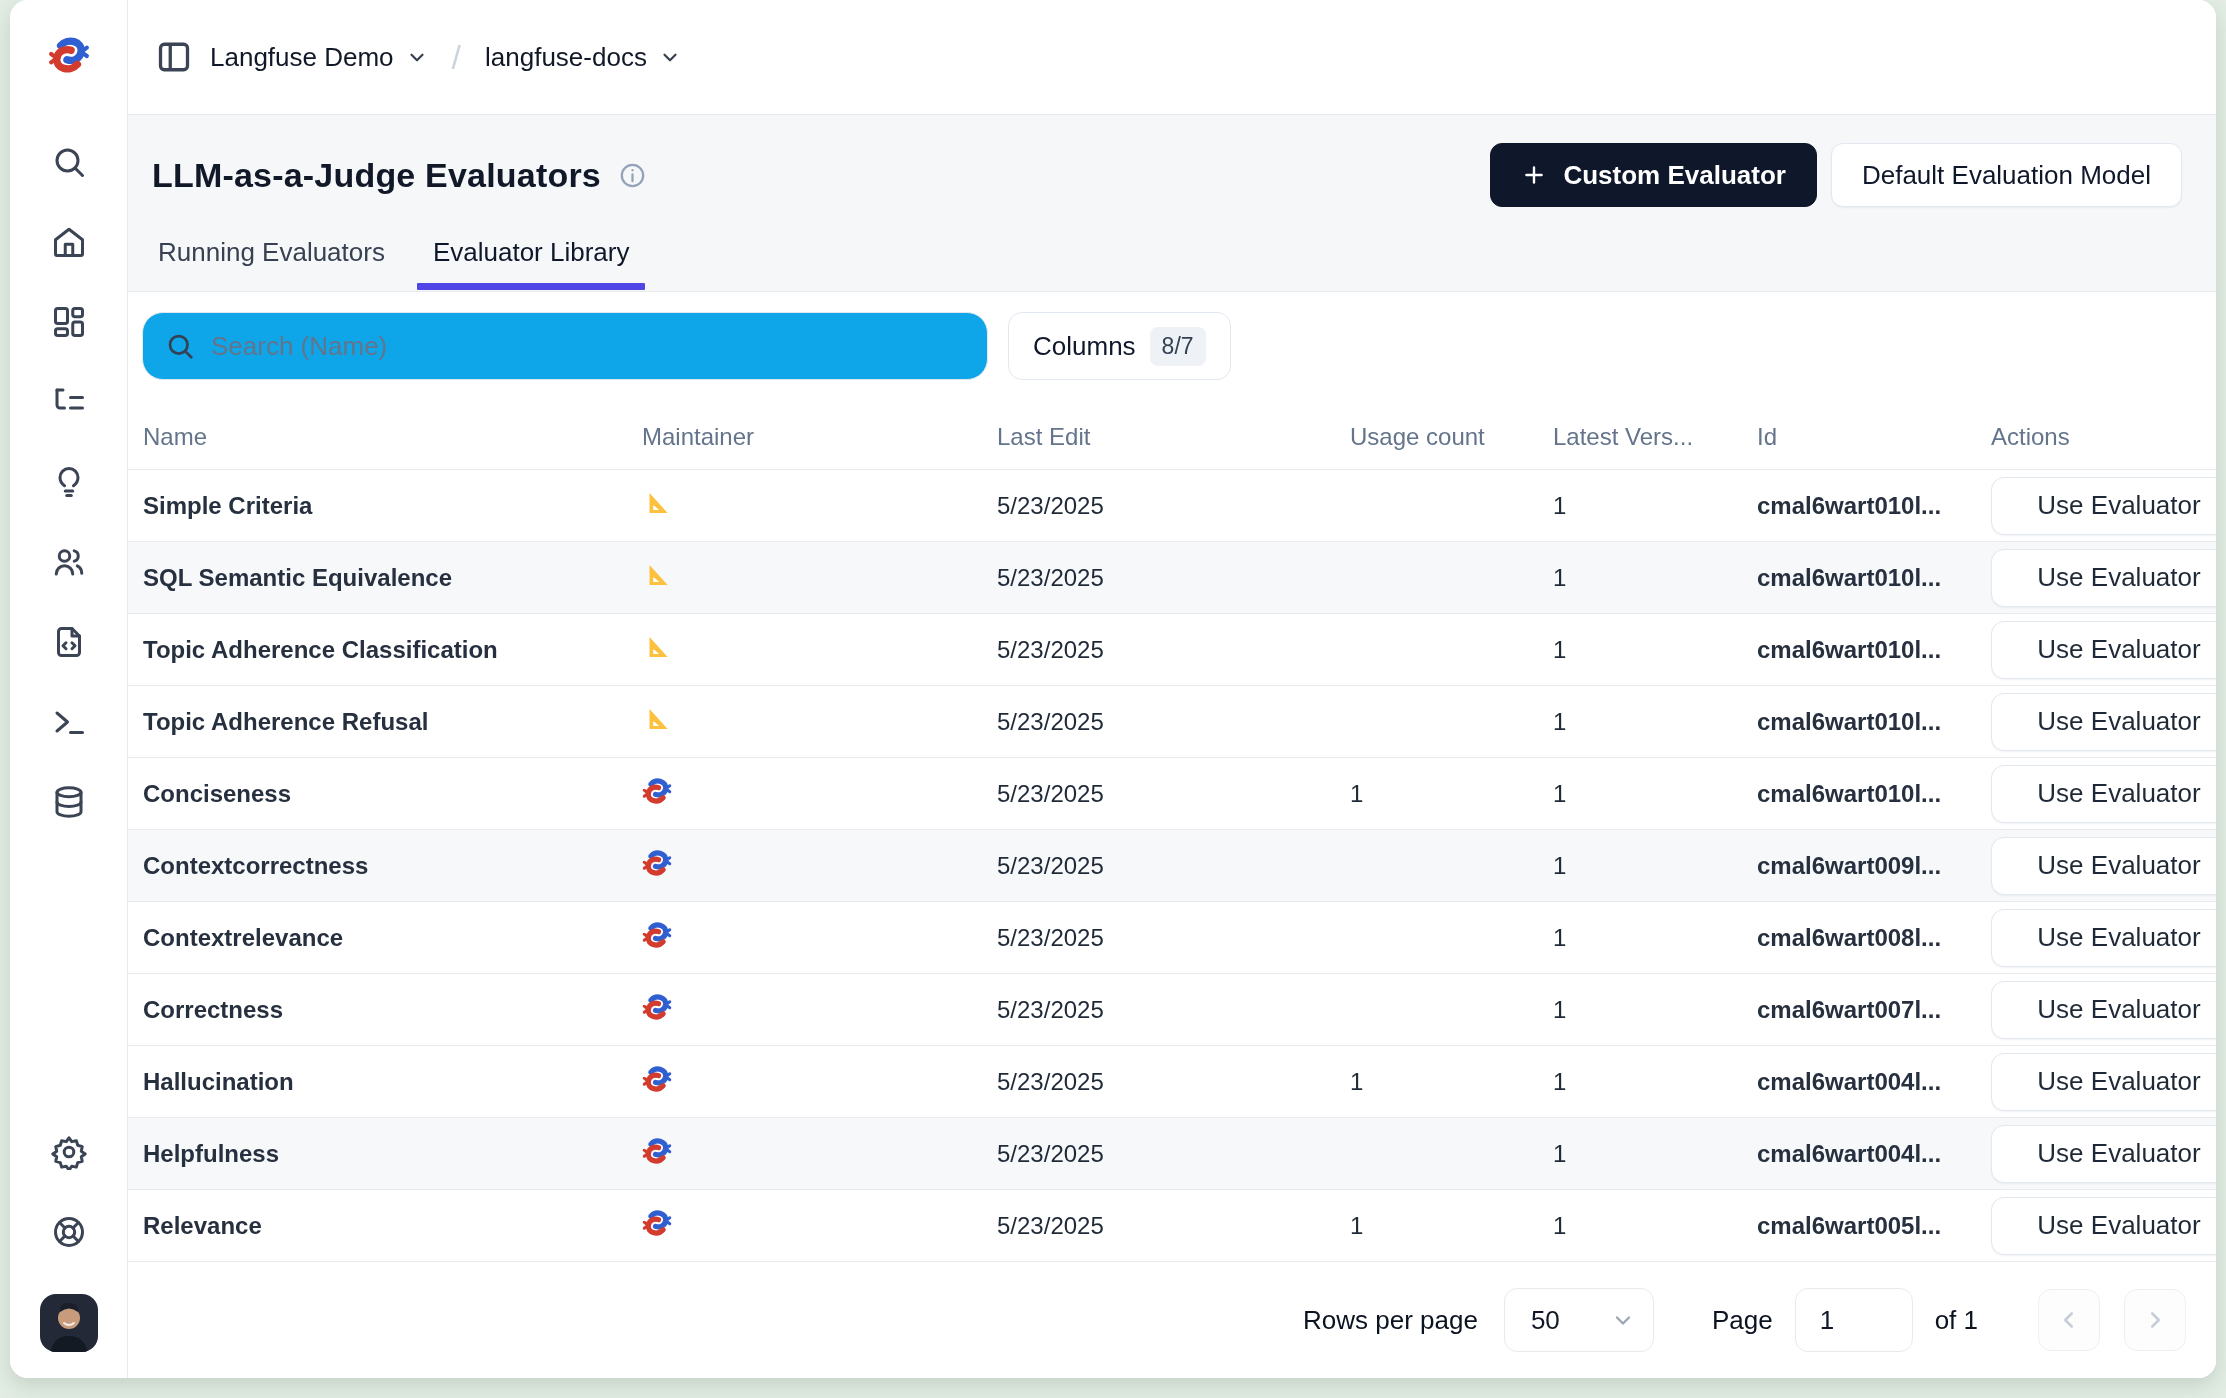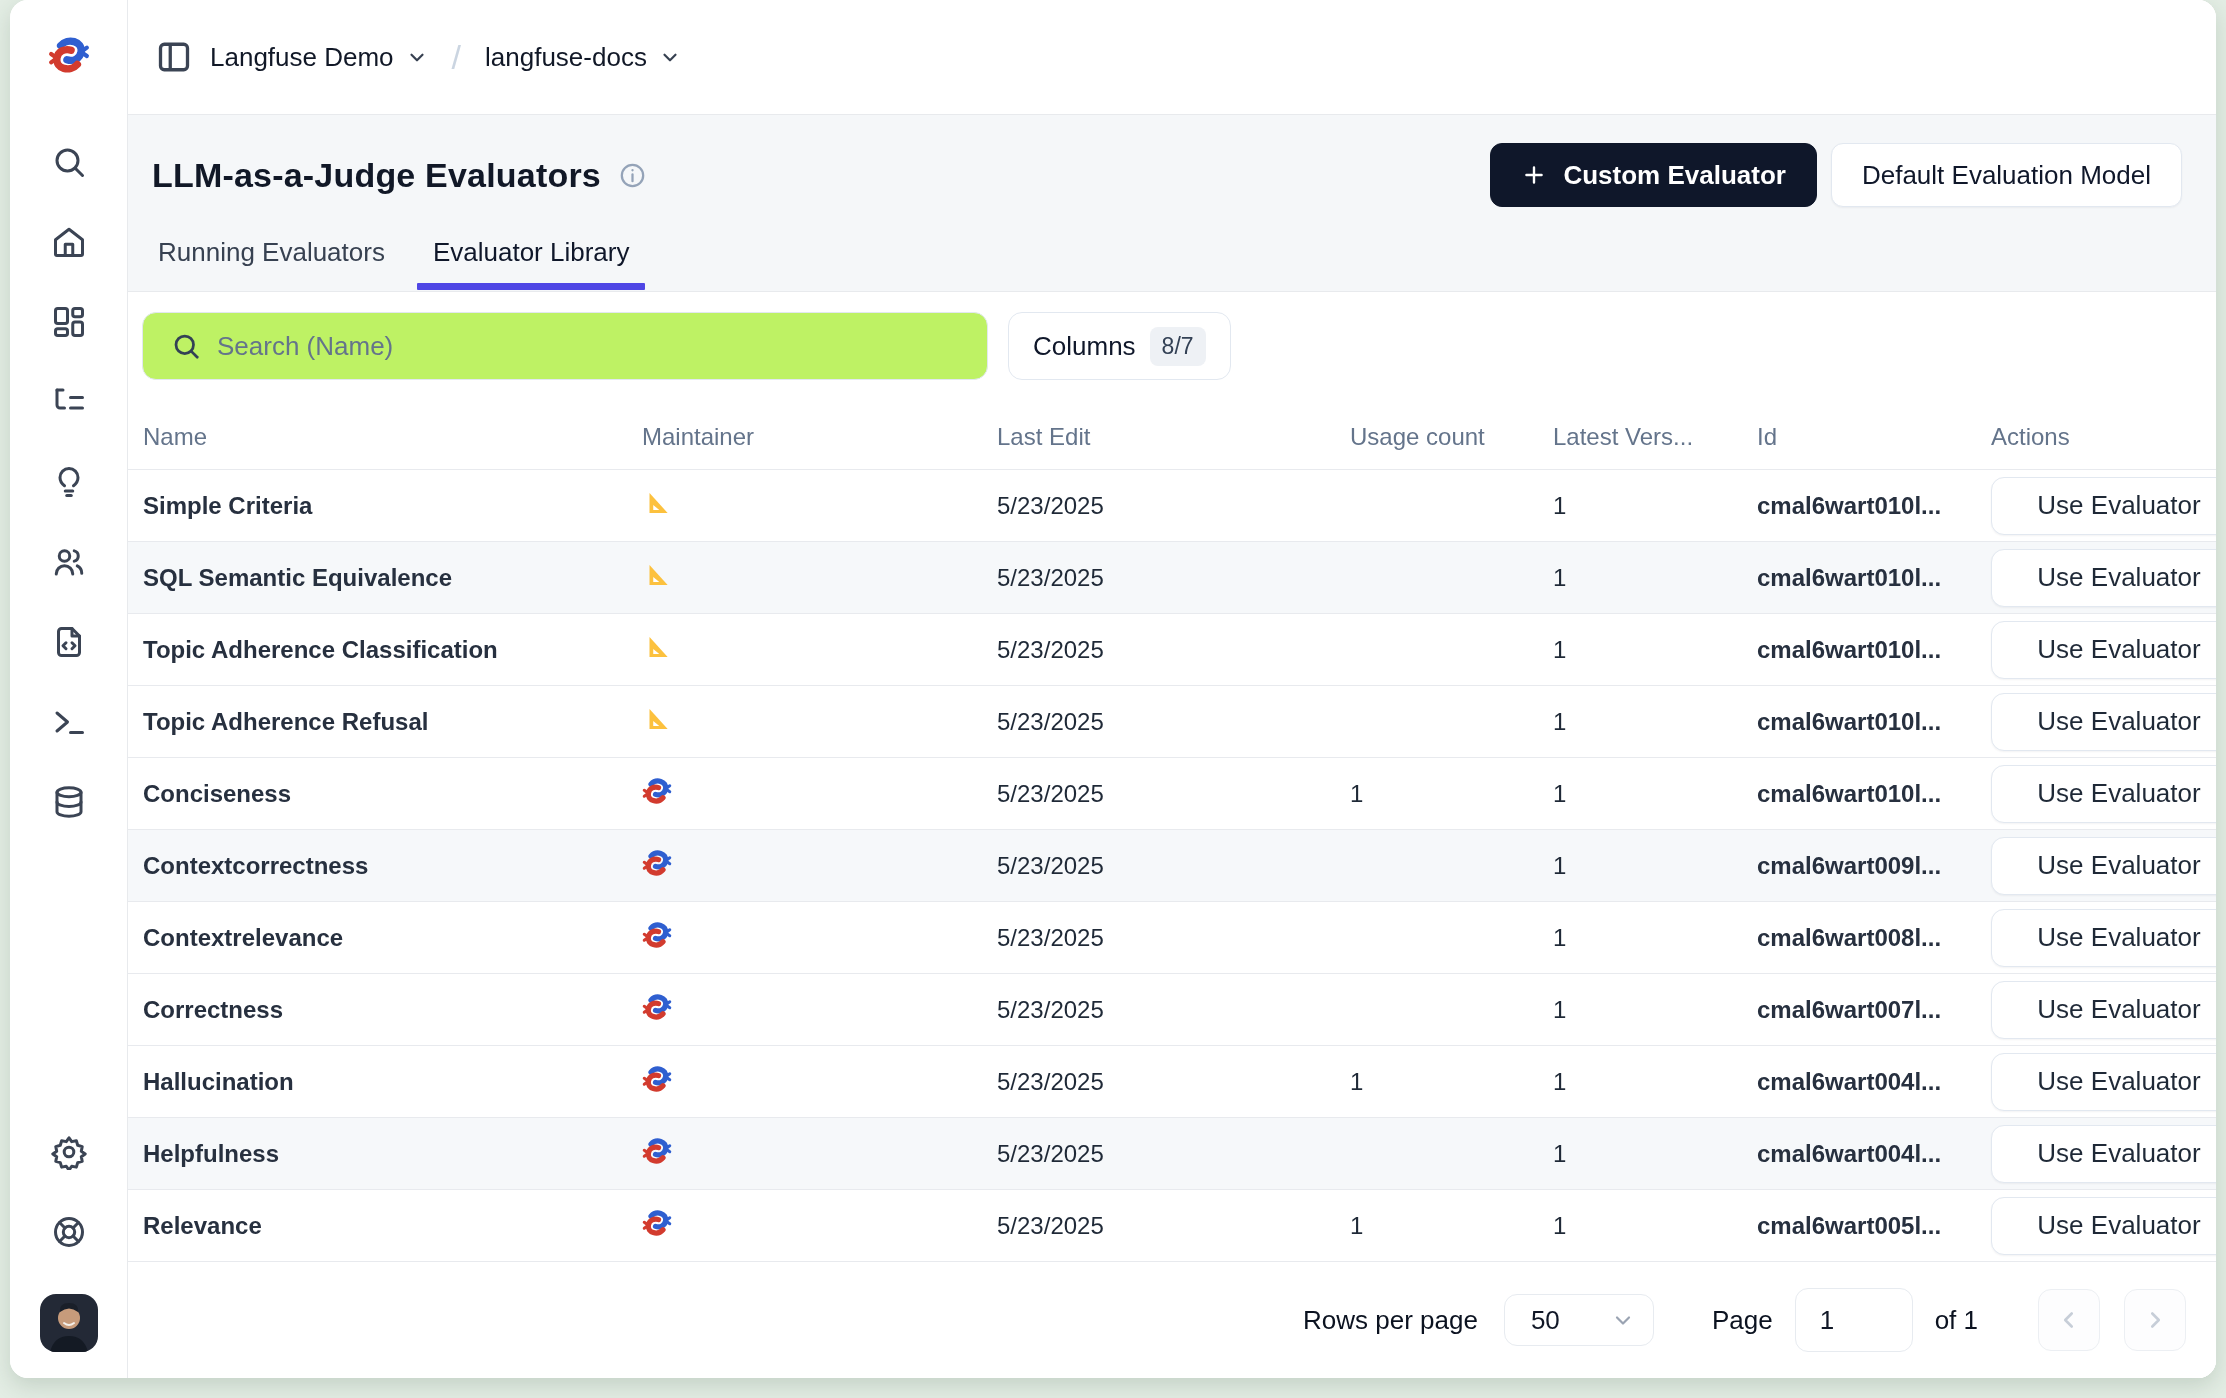--- a/index.html
+++ b/index.html
@@ -49,22 +49,22 @@
   .btn-dark { background:#0f172a; border:1px solid #0f172a; color:#fff; font-weight:600; padding:0 30px; gap:16px; }
   .btn-dark svg { width:26px; height:26px; stroke:#fff; stroke-width:2.2; fill:none; stroke-linecap:round; }
   .tabs { display:flex; gap:36px; margin-top:30px; padding-left:0; }
   .tab { font-size:26px; font-weight:400; color:#374151; padding:0 6px 22px 6px; position:relative; cursor:pointer; }
   .tab.active { color:#0f172a; }
   .tab.active::after { content:""; position:absolute; left:-10px; right:-10px; bottom:0; height:7px; background:#4f46e5; border-radius:1px; }
   
   .content { flex:1; display:flex; flex-direction:column; background:#fff; overflow:hidden; }
   .toolbar { display:flex; align-items:center; margin:20px 0 0 14px; }
   .searchbox {
-    width:846px; height:68px; border:1px solid #e2e8f0; border-radius:14px; background:#bef264;
-    display:flex; align-items:center; padding:0 28px; gap:16px;
+    width:846px; height:68px; border:1px solid #e2e8f0; border-radius:21px; background:#0ea5e9;
+    display:flex; align-items:center; padding:0 22px; gap:16px;
   }
   .searchbox svg { width:30px; height:30px; stroke:#334155; stroke-width:2.2; fill:none; stroke-linecap:round; }
   .searchbox input { border:none; outline:none; flex:1; font-size:26px; color:#111827; font-family:inherit; background:transparent; }
   .searchbox input::placeholder { color:#64748b; }
   .colsbtn {
     margin-left:20px; height:68px; border:1px solid #e2e8f0; border-radius:14px; background:#fff;
     display:flex; align-items:center; padding:0 24px; gap:14px; cursor:pointer; font-family:inherit;
   }
   .colsbtn .clabel { font-size:26px; font-weight:500; color:#0f172a; }
   .colsbtn .cbadge { background:#eef1f5; border-radius:8px; padding:6px 12px; font-size:23px; color:#334155; }
@@ -90,21 +90,21 @@
     font-size:26px; font-weight:500; color:#1f2937; font-family:inherit; cursor:pointer;
     box-shadow:0 1px 2px rgba(16,24,40,.05);
   }
   
   .pager {
     flex:1; display:flex; align-items:center; justify-content:flex-end;
     padding-right:30px; gap:0; background:#fff;
   }
   .pl { font-size:26px; font-weight:500; color:#0b1220; }
   .select50 {
-    margin-left:26px; width:150px; height:52px; border:1px solid #e7ebf0; border-radius:13px; background:#fff;
+    margin-left:26px; width:150px; height:64px; border:1px solid #e7ebf0; border-radius:13px; background:#fff;
     display:flex; align-items:center; padding:0 18px 0 26px; cursor:pointer;
   }
   .select50 .val { font-size:26px; color:#111827; flex:1; }
   .select50 svg { width:24px; height:24px; stroke:#9aa3b2; stroke-width:2.2; fill:none; stroke-linecap:round; stroke-linejoin:round; }
   .pagegrp { display:flex; align-items:center; margin-left:58px; gap:22px; }
   .pageinput { width:118px; height:64px; border:1px solid #e7ebf0; border-radius:13px; background:#fff; font-size:26px; color:#111827; font-family:inherit; padding-left:24px; outline:none; }
   .navsq {
     width:62px; height:62px; border:1px solid #eceff3; border-radius:13px; background:#fdfdfe;
     display:flex; align-items:center; justify-content:center; cursor:default;
   }

